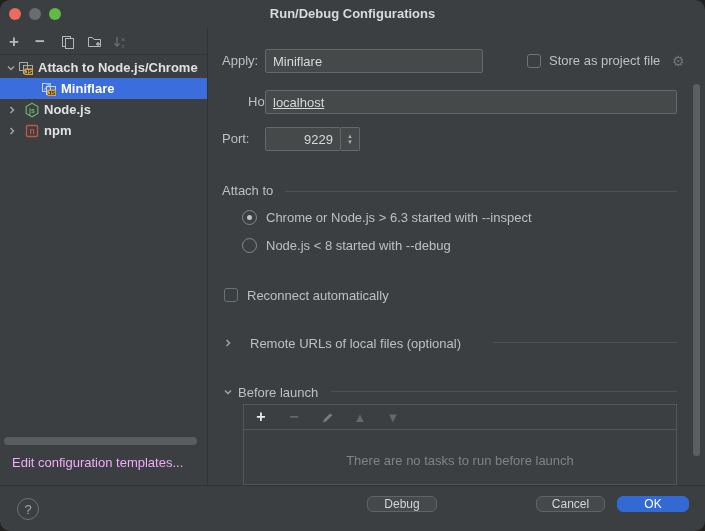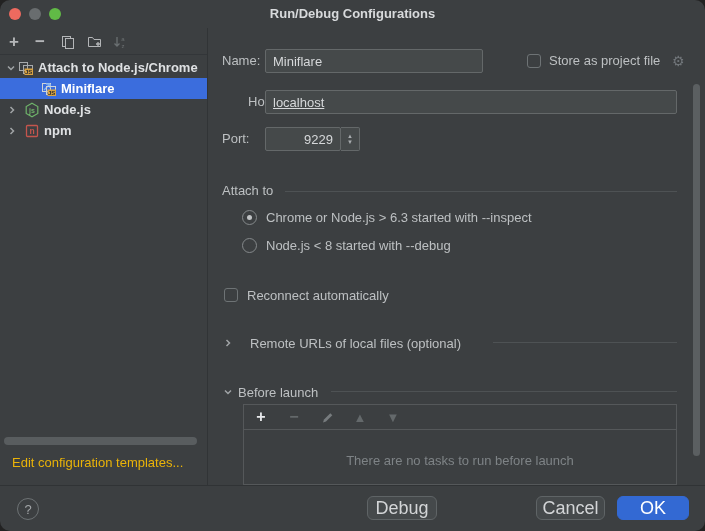--- a/index.html
+++ b/index.html
@@ -31,21 +31,21 @@
               font-weight:bold; color:#dfe1e3; white-space:nowrap; overflow:hidden; }
   .tree-row.selected { background:#3b6ddd; color:#ffffff; }
   .chev { display:inline-flex; width:10px; justify-content:center; flex:none; }
   .ticon { display:inline-flex; flex:none; margin-right:4px; }
   .ind0 { padding-left:6px; }  .ind0 .ticon { margin-left:2px; }
   .indc { padding-left:41px; }
   .ind1 { padding-left:7px; }  .ind1 .ticon { margin-left:7px; }
   .hscroll { position:absolute; left:4px; top:409px; width:193px; height:8px;
              border-radius:4px; background:#595d5f; }
   .edit-link { position:absolute; left:12px; top:425px; height:20px; line-height:20px;
-               color:#eab308; cursor:pointer; }
+               color:#f0abfc; cursor:pointer; }
   
   .main { position:absolute; top:28px; left:209px; width:496px; bottom:46px; overflow:hidden; }
   .flabel { position:absolute; height:24px; line-height:24px; color:#bdc0c2; }
   .tfield { position:absolute; height:24px; background:#45494a; border:1px solid #646869;
             border-radius:2px; color:#d6d8da; font-size:13px; padding:0 7px;
             font-family:"Liberation Sans", sans-serif; outline:none; }
   .tfield.num { text-align:right; }
   .spinner { position:absolute; width:19px; height:24px; background:#45494a;
              border:1px solid #646869; border-left:none; border-radius:0 2px 2px 0;
              display:flex; flex-direction:column; align-items:center; justify-content:center;
@@ -71,23 +71,23 @@
               color:#7e8386; font-size:13px; }
   .vscroll { position:absolute; left:484px; top:56px; width:7px; height:372px;
              border-radius:3.5px; background:#5b5f61; }
   
   .footer { position:absolute; left:0; right:0; bottom:0; height:46px;
             border-top:1px solid #303335; }
   .help-btn { position:absolute; left:17px; top:12px; width:22px; height:22px;
               border:1px solid #6d7274; border-radius:50%; color:#a3a6a8;
               display:flex; align-items:center; justify-content:center;
               font-size:13px; cursor:pointer; }
-  .btn { position:absolute; top:10px; height:24px; border-radius:6px;
+  .btn { position:absolute; top:10px; height:16px; border-radius:6px;
          background:#45494b; border:1px solid #5f6466; color:#d3d5d7;
-         font-size:18px; font-family:"Liberation Sans", sans-serif;
+         font-size:12px; font-family:"Liberation Sans", sans-serif;
          display:flex; align-items:center; justify-content:center; cursor:pointer; }
   .btn.primary { background:#3369d3; border-color:#3369d3; color:#ffffff; }
   .gear { font-size:14px; color:#71767a; line-height:18px; }
   svg { display:block; }
 </style>
 </head>
 <body>
 
 <div class="dialog">
 
@@ -185,21 +185,21 @@
         <span>npm</span>
       </div>
     </div>
 
     <div class="hscroll"></div>
     <div class="edit-link">Edit configuration templates...</div>
   </div>
 
   <div class="main">
 
-    <div class="flabel" style="left:13px; top:21px;">Name:</div>
+    <div class="flabel" style="left:13px; top:21px;">Apply:</div>
     <input class="tfield" style="left: 56px; top: 21px; width: 218px;" value="Miniflare">
     <span class="cb" style="position:absolute; left:318px; top:26px;"></span>
     <div class="flabel" style="left:340px; top:21px;">Store as project file</div>
     <span class="gear" style="position:absolute; left:463px; top:24px;">⚙</span>
 
     <div class="flabel" style="left:13px; top:62px;margin-left:26px;">Host:</div>
     <input class="tfield" style="left: 56px; top: 62px; width: 412px; text-decoration: underline;" value="localhost">
 
     <div class="flabel" style="left:13px; top:99px;">Port:</div>
     <input class="tfield num" style="left: 56px; top: 99px; width: 76px;" value="9229">

